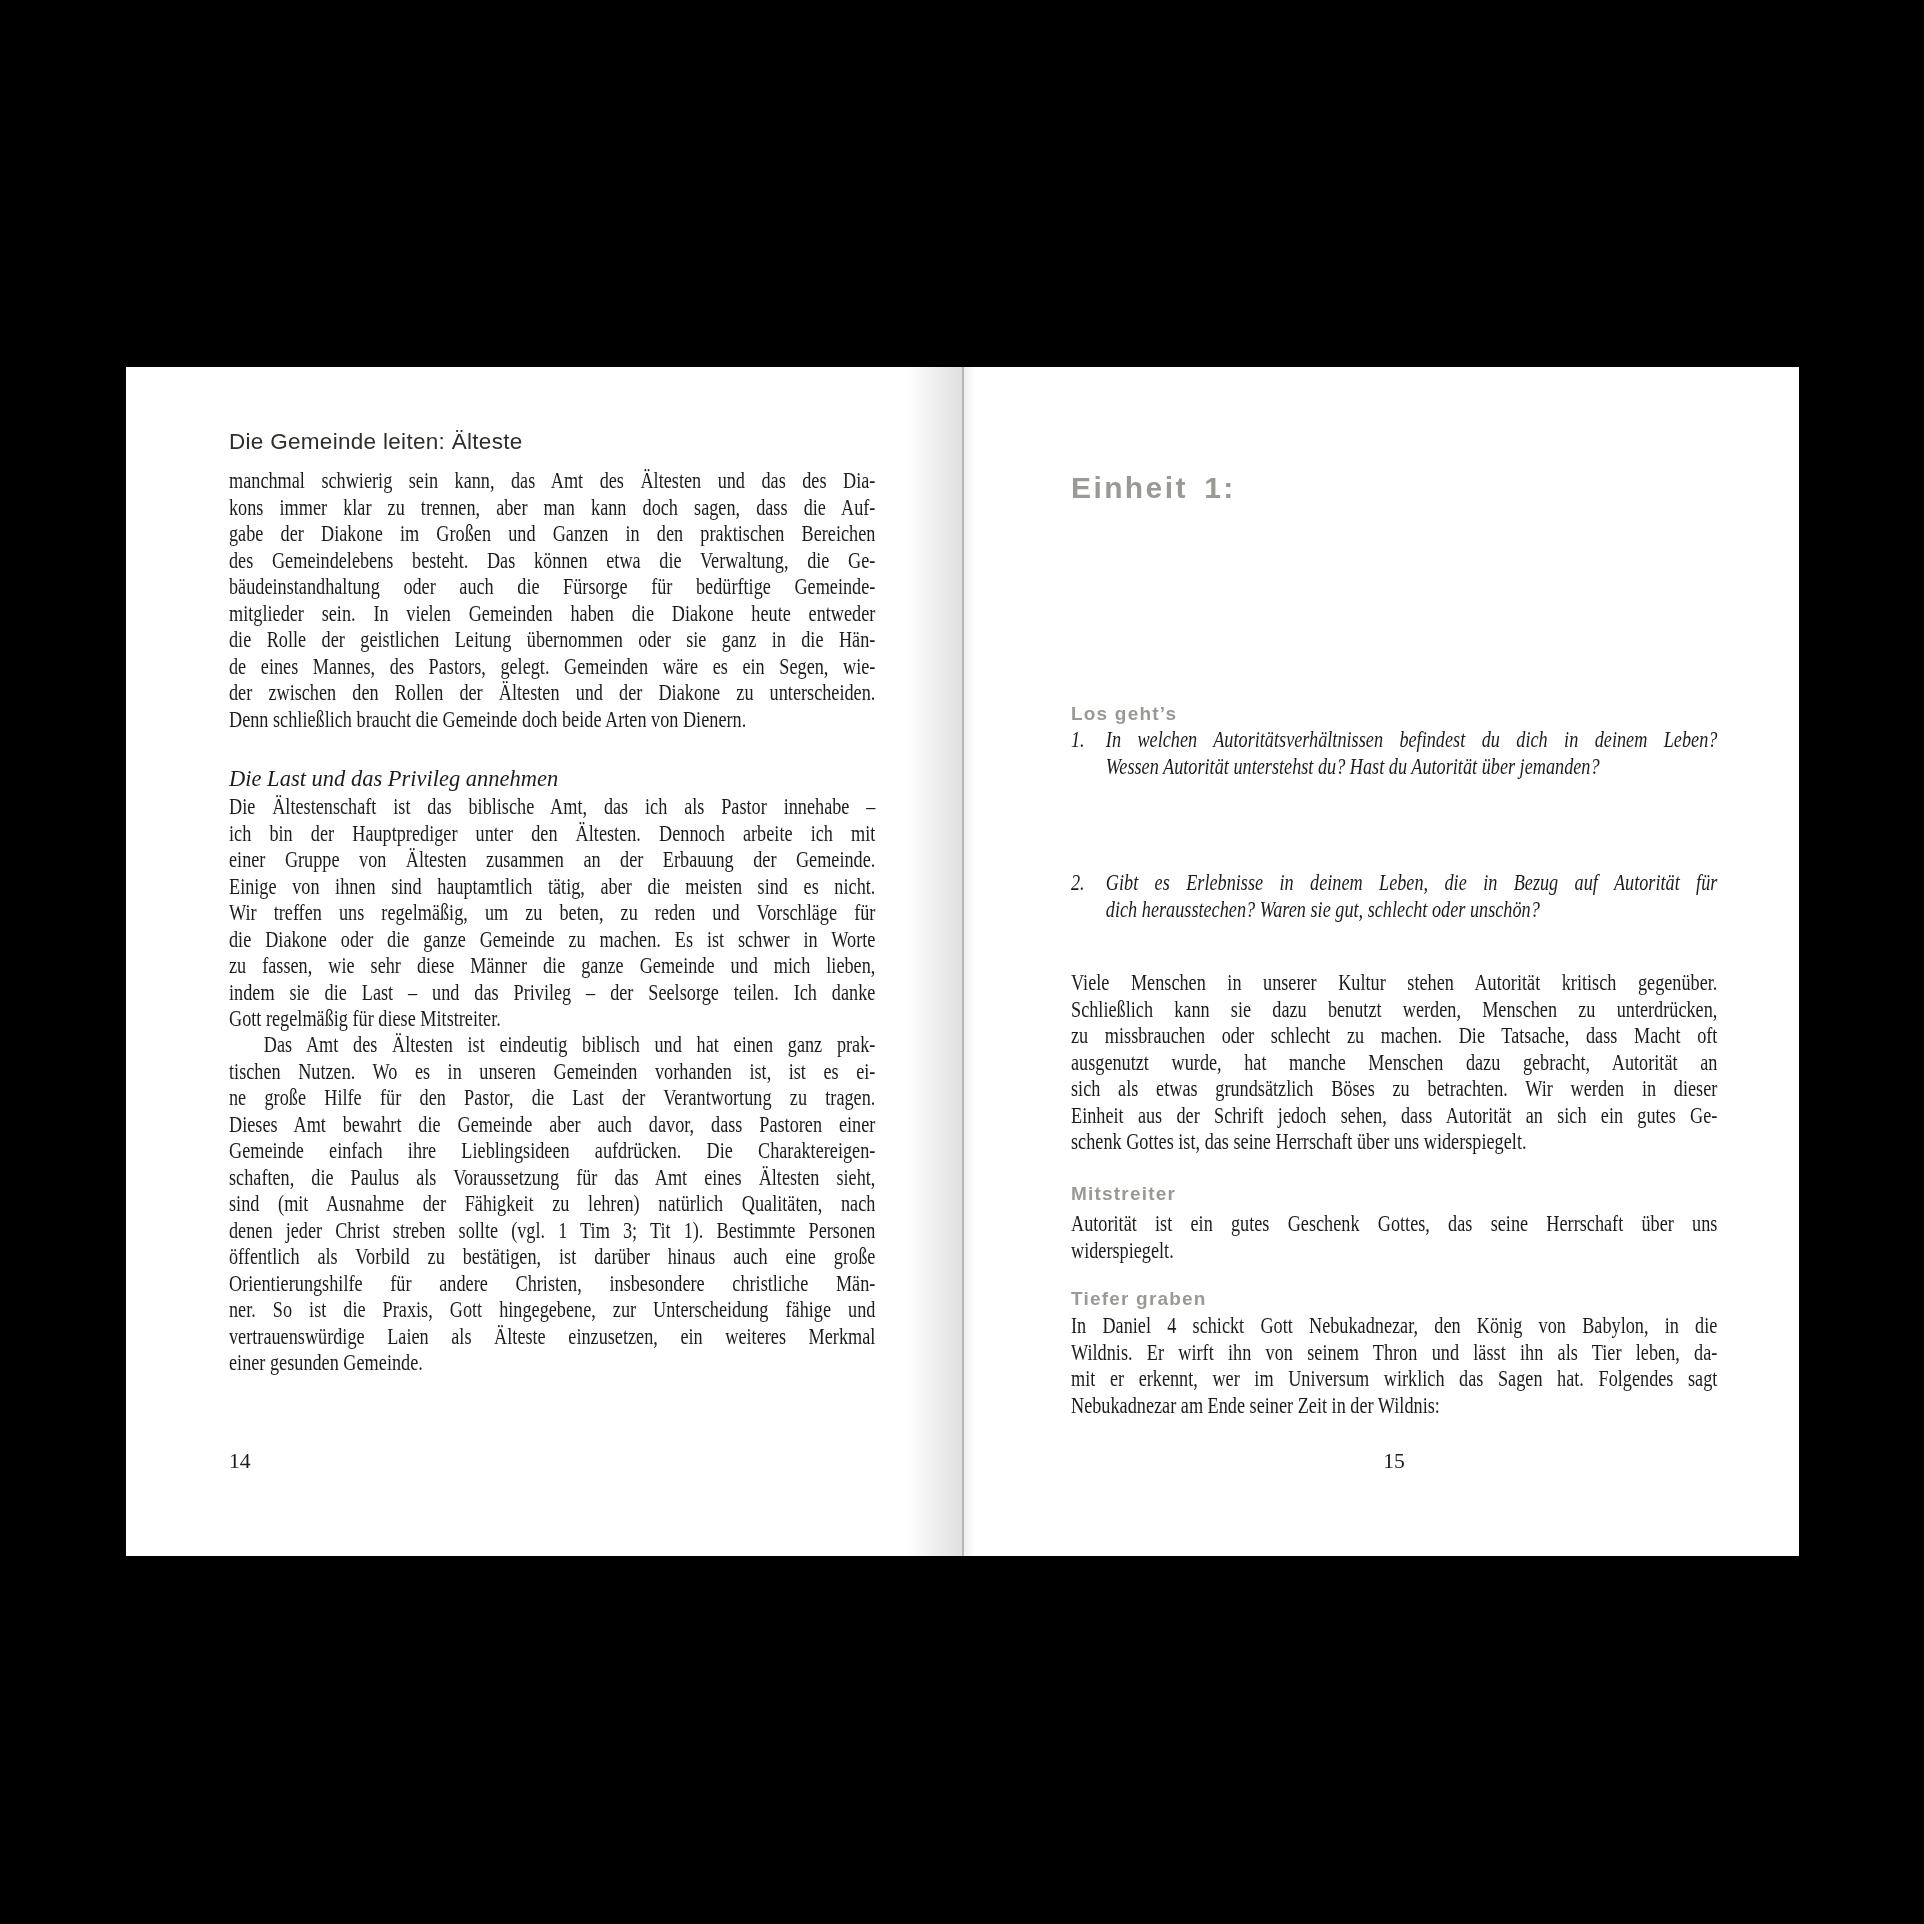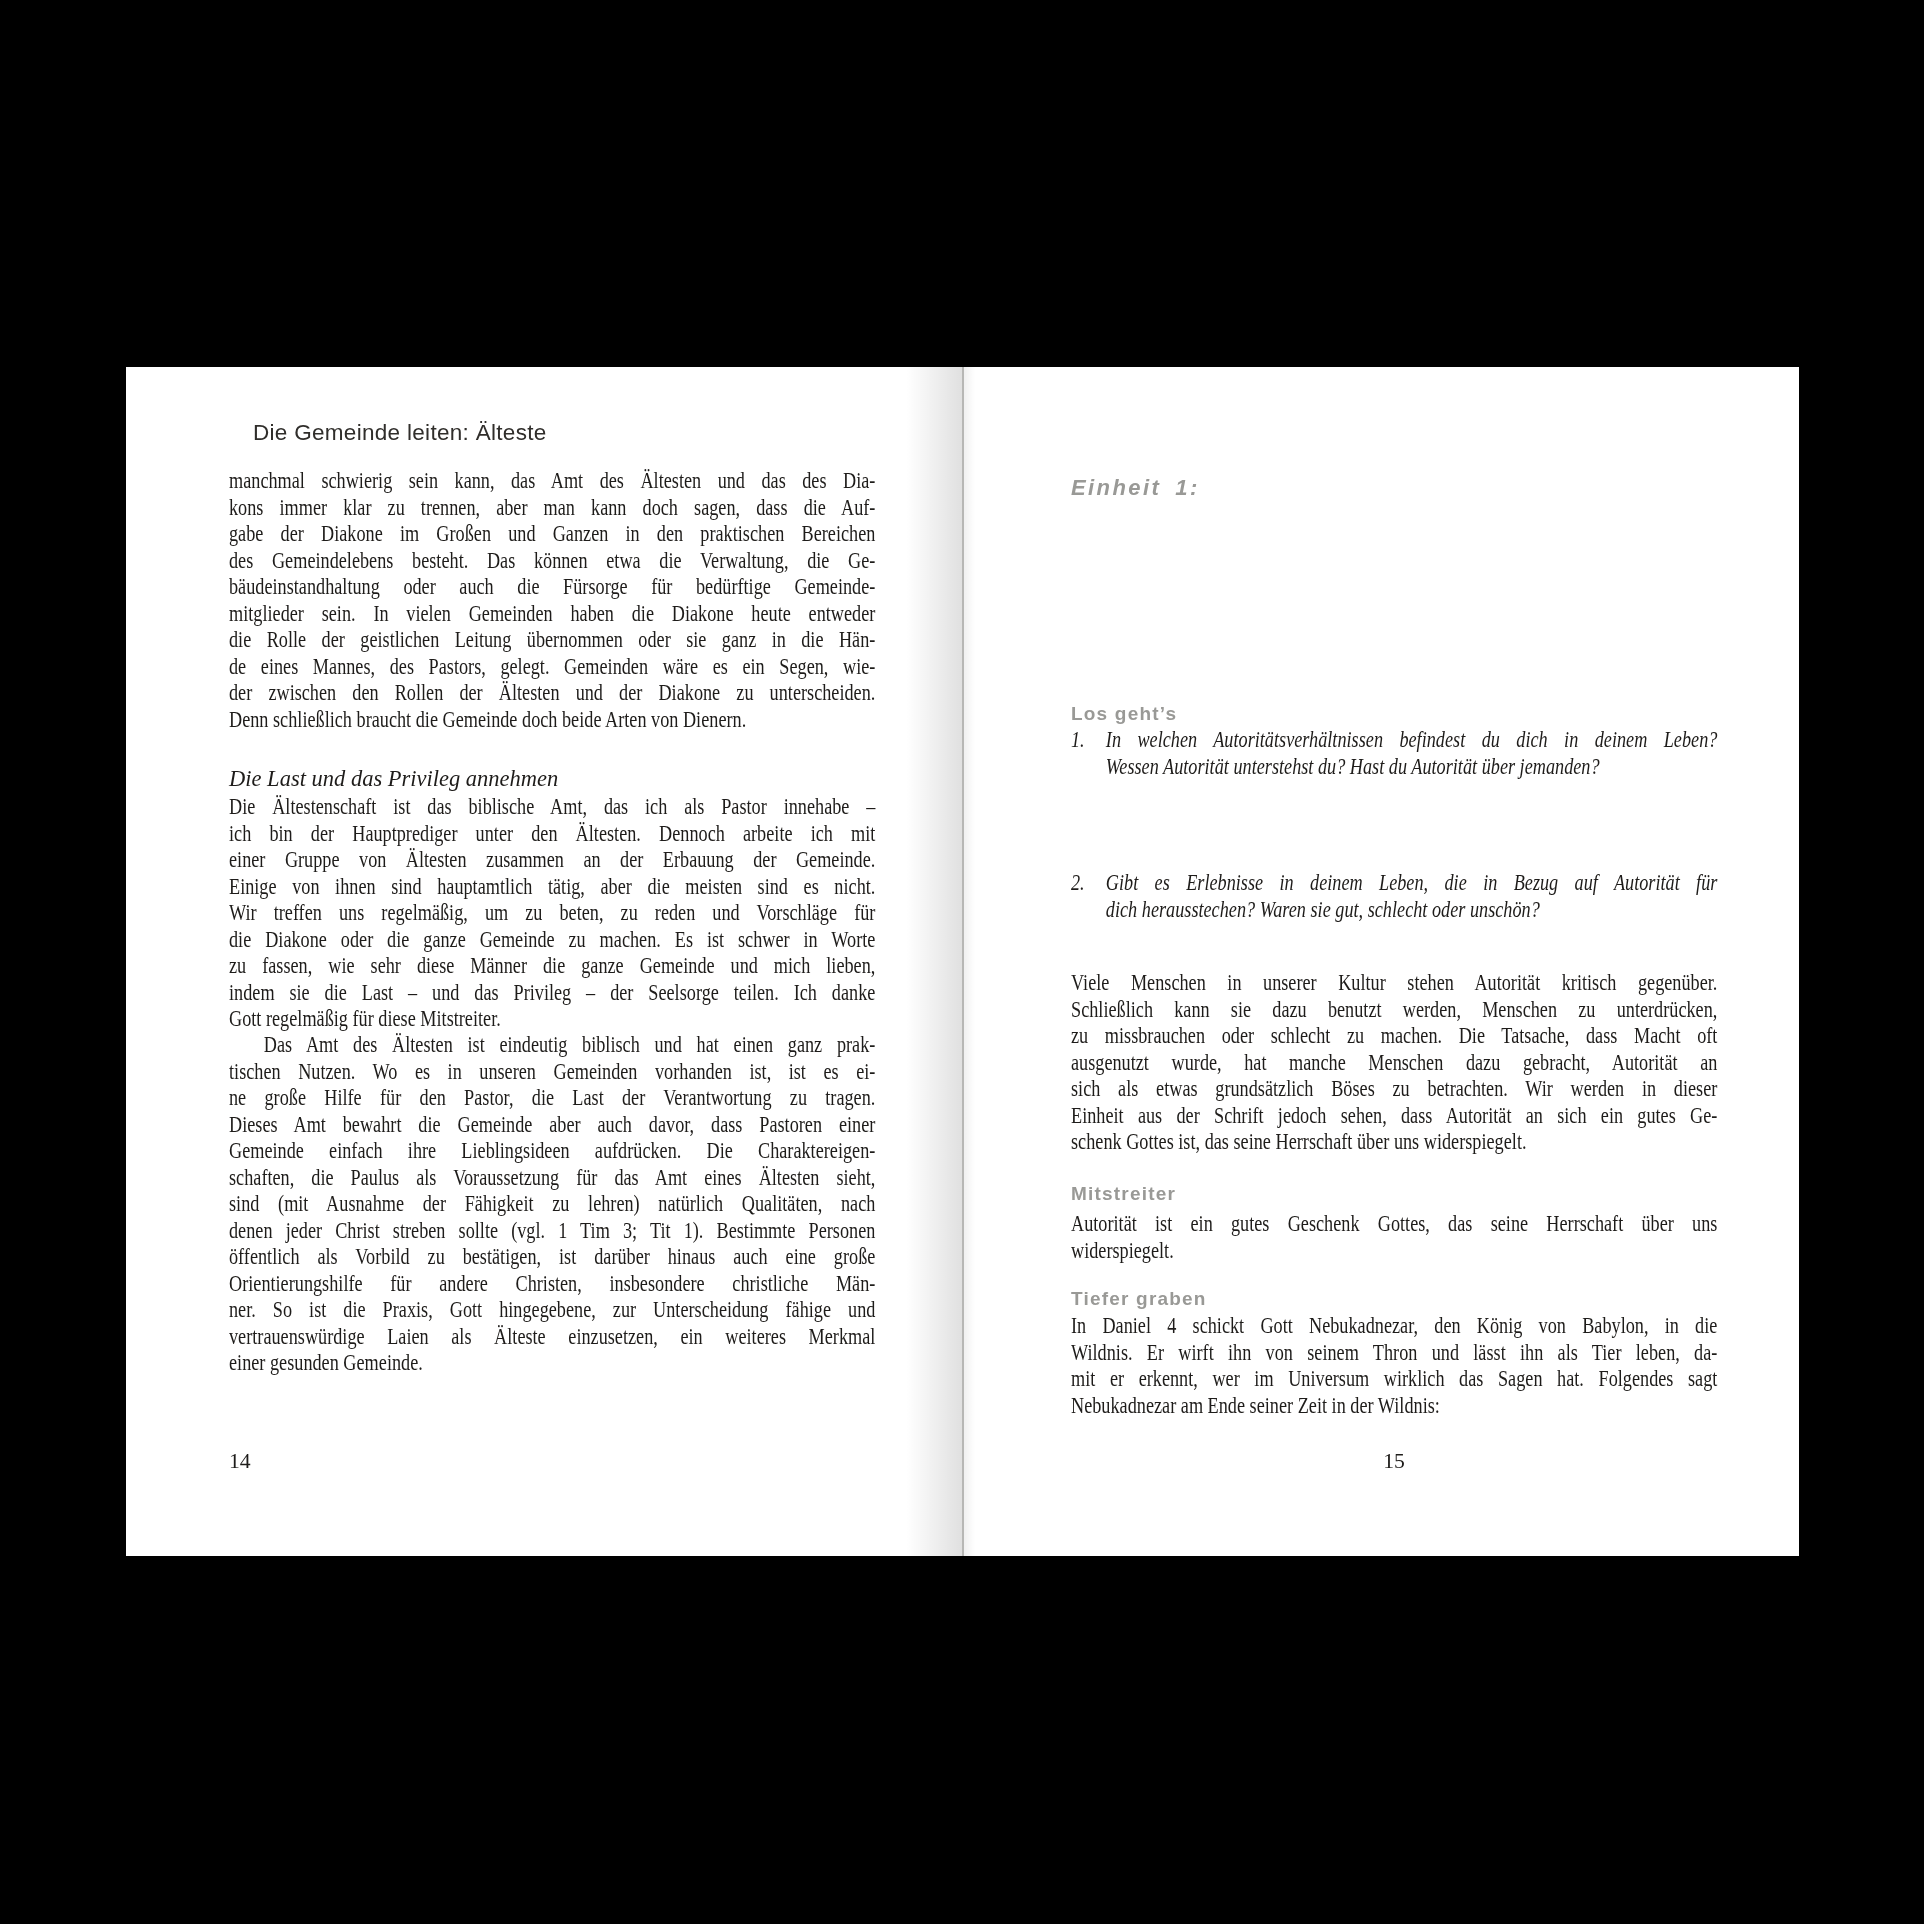--- a/index.html
+++ b/index.html
@@ -35,40 +35,40 @@
   .scaleblock .line{text-align:justify;text-align-last:justify;white-space:normal;}
   .scaleblock .line:last-child{text-align-last:left;}
   .indent-first .line:first-child{text-indent:43px;}
   .italic{font-style:italic;}
 
   .sans{font-family:"Liberation Sans", sans-serif;}
   .running-header{
     font-size:22.5px;color:#302e2b;letter-spacing:0.3px;
   }
   .unit-title{
-    font-weight:bold;font-size:22px;line-height:50px;color:#999996;
-    letter-spacing:2.4px;word-spacing:5.6px;white-space:nowrap;font-style:italic;
+    font-weight:bold;font-size:30px;line-height:50px;color:#999996;
+    letter-spacing:2.4px;word-spacing:5.6px;white-space:nowrap;
   }
   .gray-heading{
     font-weight:bold;font-size:19px;line-height:27px;color:#999996;
     letter-spacing:1.2px;white-space:nowrap;
   }
   .question{display:flex;}
   .qnum{flex:0 0 43px;font-style:italic;}
   .qlines{flex:1 1 auto;}
   .page-number{font-size:21.7px;color:#1e1c1a;}
   .pn-right{width:646px;text-align:center;}
 </style>
 </head>
 <body>
 
 <div class="spread">
 
   <div class="col col-left">
-    <div class="block sans running-header" style="top:53px;margin-left:24px;">Die Gemeinde leiten: Älteste</div>
+    <div class="block sans running-header" style="top:62px;">Die Gemeinde leiten: Älteste</div>
 
     <div class="block serif scaleblock" style="top:101px;">
         <div class="line">manchmal schwierig sein kann, das Amt des Ältesten und das des Dia-</div>
         <div class="line">kons immer klar zu trennen, aber man kann doch sagen, dass die Auf-</div>
         <div class="line">gabe der Diakone im Großen und Ganzen in den praktischen Bereichen</div>
         <div class="line">des Gemeindelebens besteht. Das können etwa die Verwaltung, die Ge-</div>
         <div class="line">bäudeinstandhaltung oder auch die Fürsorge für bedürftige Gemeinde-</div>
         <div class="line">mitglieder sein. In vielen Gemeinden haben die Diakone heute entweder</div>
         <div class="line">die Rolle der geistlichen Leitung übernommen oder sie ganz in die Hän-</div>
         <div class="line">de eines Mannes, des Pastors, gelegt. Gemeinden wäre es ein Segen, wie-</div>

